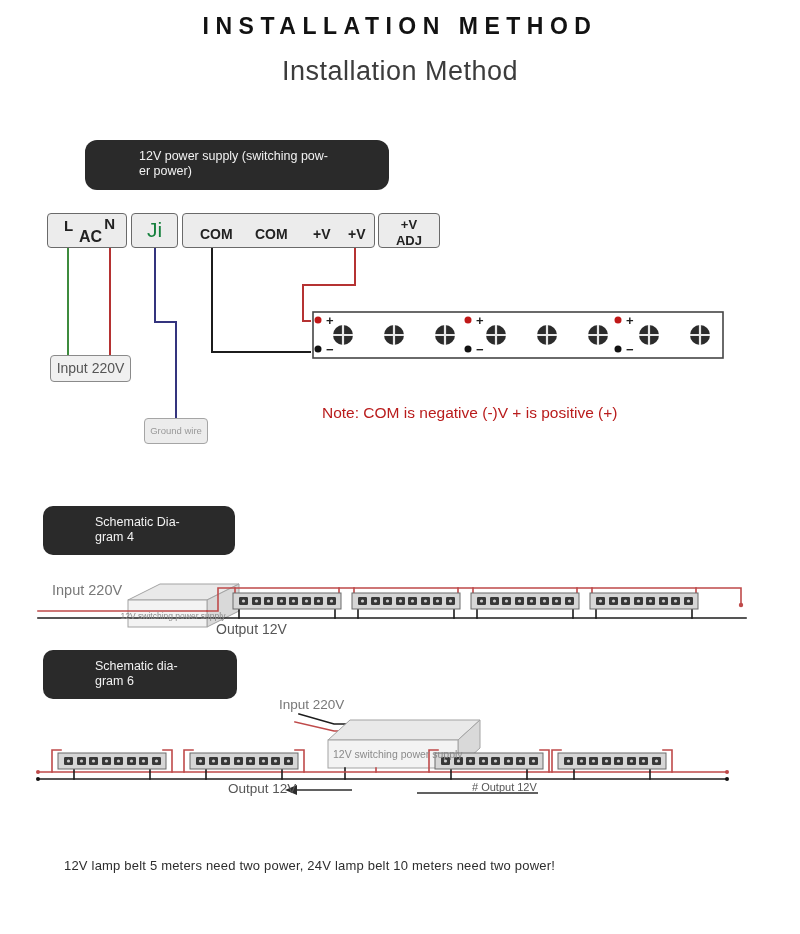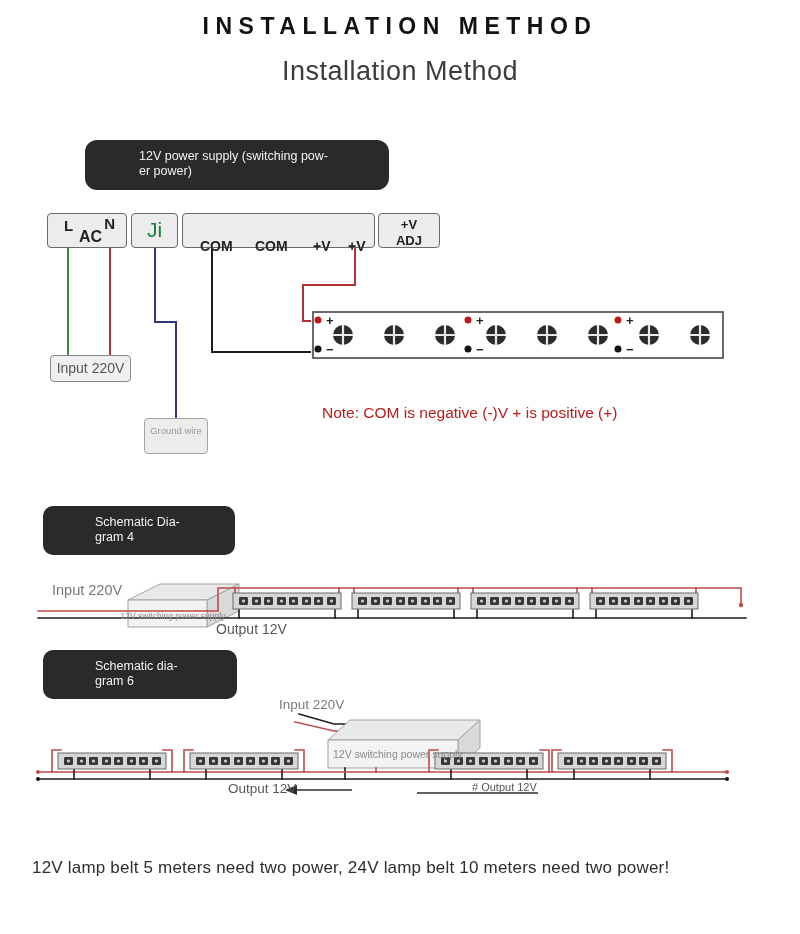--- a/index.html
+++ b/index.html
@@ -18,39 +18,39 @@
   .d2-title{left:43px;top:650px;width:194px;height:49px;padding:9px 0 0 52px;border-radius:10px;}
   .tblock{background:#ececec;border:1.6px solid #6a6a6a;border-radius:4px;box-sizing:border-box;
           color:#222;font-weight:700;}
   .tb-ac{left:47px;top:213px;width:80px;height:35px;font-size:15px;}
   .tb-ac .l{position:absolute;left:16px;top:3px;}
   .tb-ac .n{position:absolute;right:11px;top:1px;}
   .tb-ac .ac{position:absolute;left:31px;bottom:1px;font-size:16px;}
   .tb-ji{left:131px;top:213px;width:47px;height:35px;text-align:center;line-height:32px;
          font-size:21px;color:#15803d;font-weight:400;}
   .tb-out{left:182px;top:213px;width:193px;height:35px;font-size:14px;line-height:33px;}
-  .tb-out span{position:absolute;top:16px;}
+  .tb-out span{position:absolute;top:4px;}
   .tb-out .c1{left:17px;} .tb-out .c2{left:72px;} .tb-out .v1{left:130px;} .tb-out .v2{left:165px;}
   .tb-adj{left:378px;top:213px;width:62px;height:35px;font-size:13px;text-align:center;
           line-height:1.2;padding-top:3px;}
   .smallbox{background:#f0f0f0;border:1.5px solid #8a8a8a;border-radius:4px;box-sizing:border-box;
             text-align:center;color:#555;}
   .in220{left:50px;top:355px;width:81px;height:27px;font-size:14px;line-height:24px;}
-  .gndbox{left:144px;top:418px;width:64px;height:36px;font-size:9.5px;line-height:23px;
+  .gndbox{left:144px;top:418px;width:64px;height:26px;font-size:9.5px;line-height:23px;
           color:#999;border-color:#a5a5a5;background:#ececec;}
   .note{left:322px;top:404px;font-size:15.5px;color:#b91c1c;}
   .glabel{color:#787878;}
   .d1-input{left:52px;top:582px;font-size:14.5px;}
   .d1-psu{left:106px;top:611px;width:134px;font-size:8.5px;color:#8a8a8a;text-align:center;white-space:nowrap;}
   .d1-output{left:216px;top:621px;font-size:14px;color:#565656;}
   .d2-input{left:279px;top:697px;font-size:13.5px;}
   .d2-psu{left:333px;top:748px;font-size:10.5px;color:#8a8a8a;white-space:nowrap;}
   .d2-out-l{left:228px;top:781px;font-size:13.5px;color:#565656;}
   .d2-out-r{left:472px;top:781px;font-size:11px;color:#565656;}
-  .footer{left:32px;top:858px;width:720px;font-size:17px;color:#2e2e2e;letter-spacing:.2px;}
+  .footer{left:64px;top:858px;width:720px;font-size:13px;color:#2e2e2e;letter-spacing:.2px;}
   .overlay{position:absolute;left:0;top:0;}
   .wire{fill:none;stroke-width:2;stroke-linecap:square;stroke-linejoin:miter;}
   .thin{stroke-width:1.6;}
   .w-green{stroke:var(--wire-green);}
   .w-red{stroke:var(--wire-red);}
   .w-blue{stroke:var(--wire-blue);}
   .w-black{stroke:var(--wire-black);}
   .w-dred{stroke:var(--diagram-red);}
   .strip-big{fill:#ffffff;stroke:#454545;stroke-width:1.6;}
   .screw-body{fill:#2b2b2b;}

